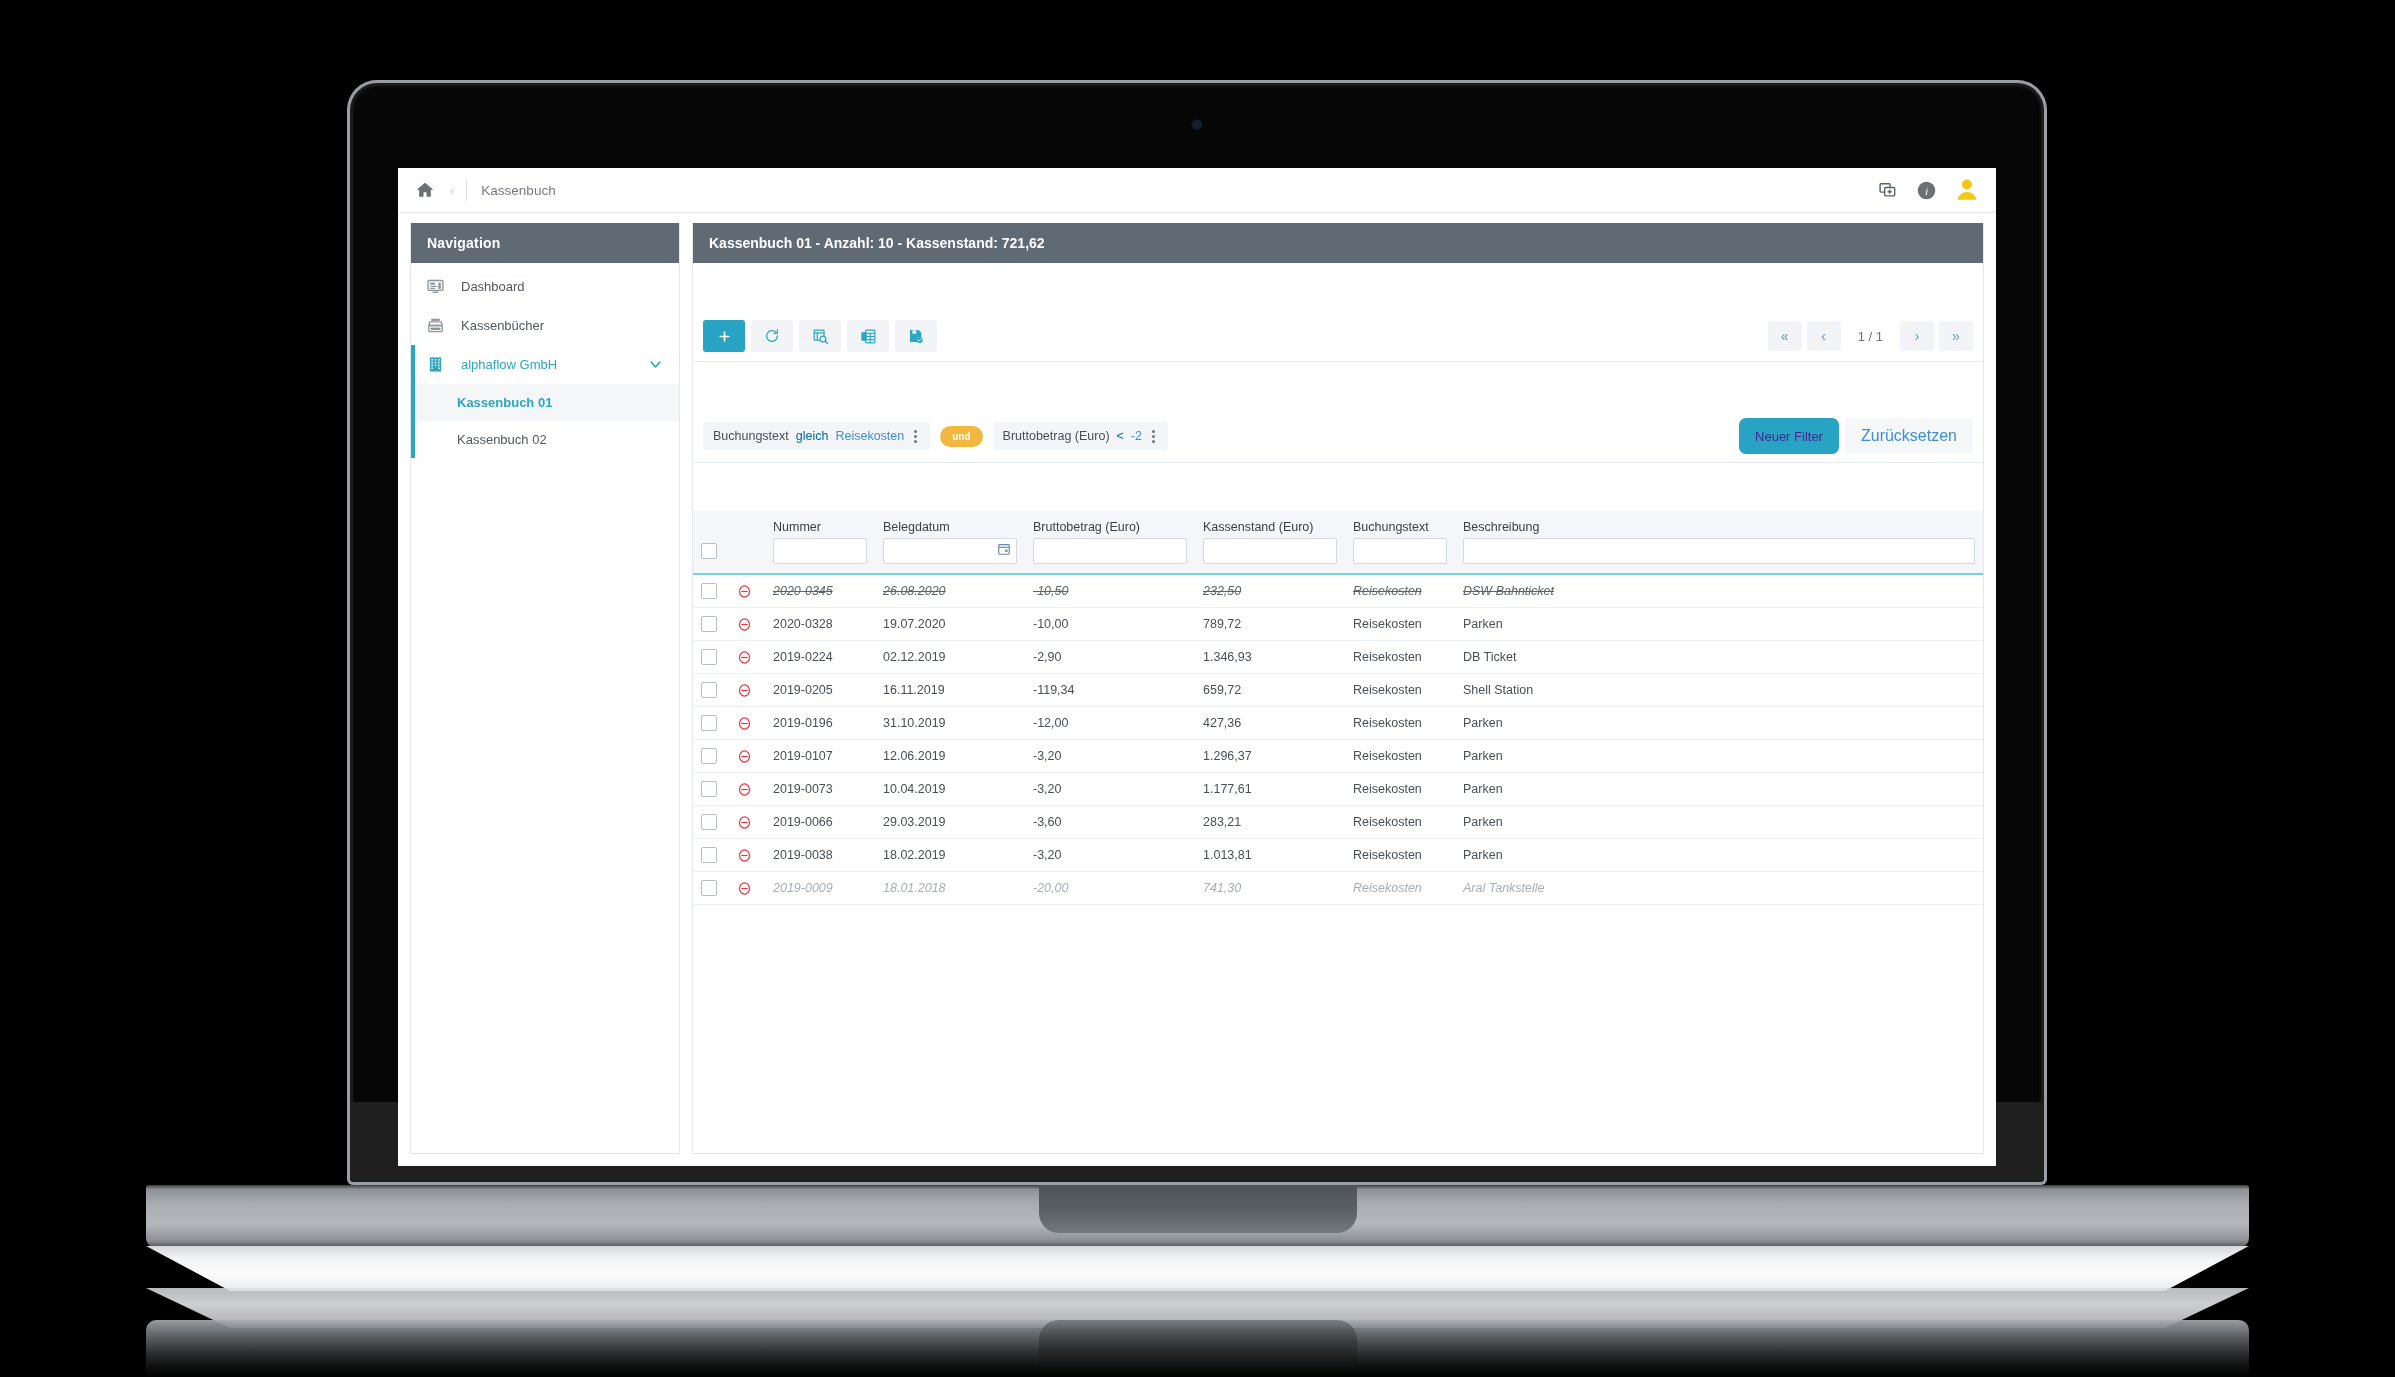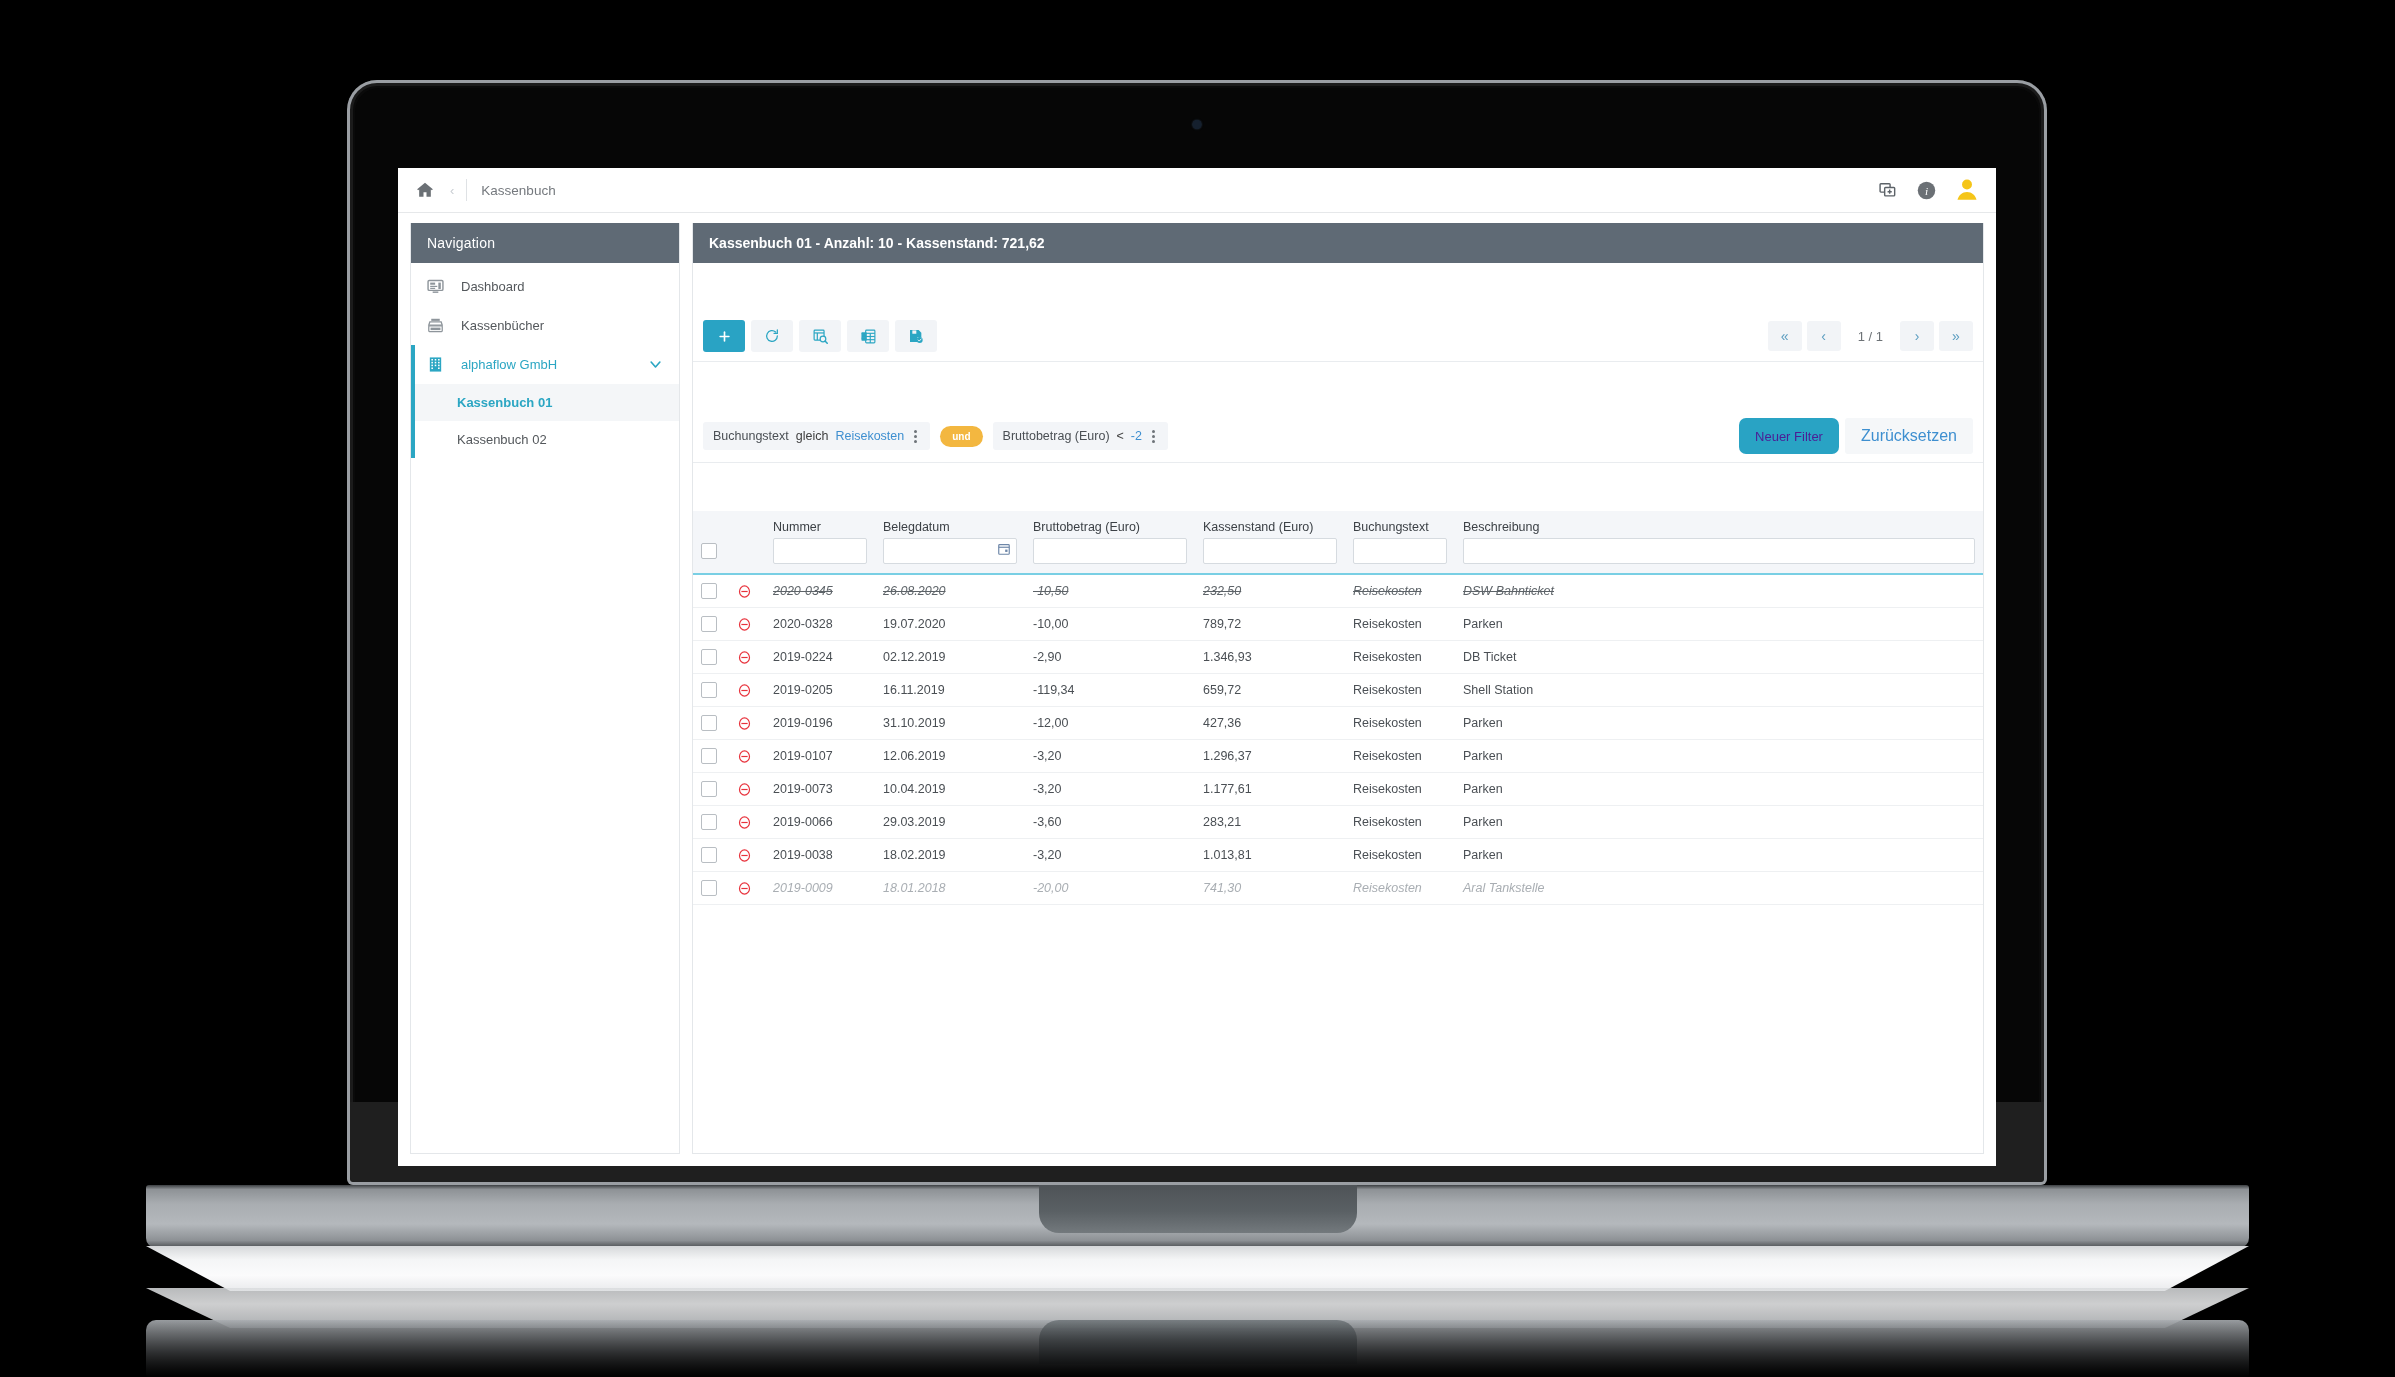--- a/index.html
+++ b/index.html
@@ -192,21 +192,21 @@
     background: #fff;
     border: 1px solid #e4e7ea;
     border-top: none;
     box-sizing: border-box;
     height: 100%;
   }
   .nav-title {
     background: #5f6a75;
     color: #fff;
     font-size: 14px;
-    font-weight: normal;
+    font-weight: bold;
     padding: 12px 16px;
     letter-spacing: .2px;
   }
   .nav-list { padding: 4px 0 0 0; }
   .nav-item {
     display: flex;
     align-items: center;
     padding: 11px 16px;
     font-size: 13px;
     color: #54585c;
@@ -316,21 +316,21 @@
     background: #f3f5f8;
     border-radius: 3px;
     padding: 7px 10px;
     font-size: 12.5px;
     color: #4a4f54;
     display: flex;
     align-items: center;
     gap: 7px;
     cursor: pointer;
   }
-  .chip .op { color: #404040; }
+  .chip .op { color: #0369a1; }
   .chip .val { color: #3e8fd0; }
   .kebab {
     display: inline-flex;
     flex-direction: column;
     gap: 2px;
     padding: 0 3px;
     cursor: pointer;
   }
   .kebab i {
     width: 3px; height: 3px; border-radius: 50%;

